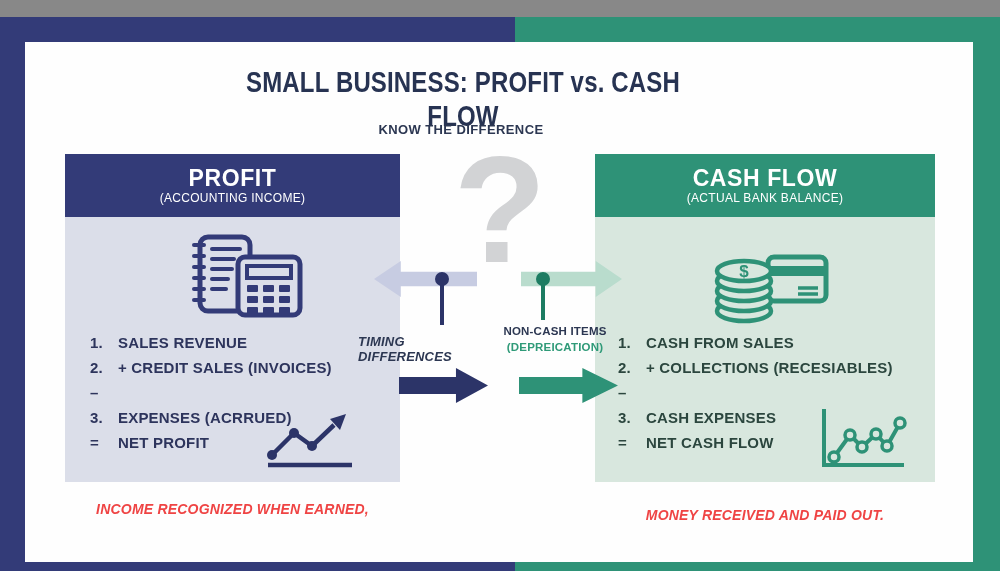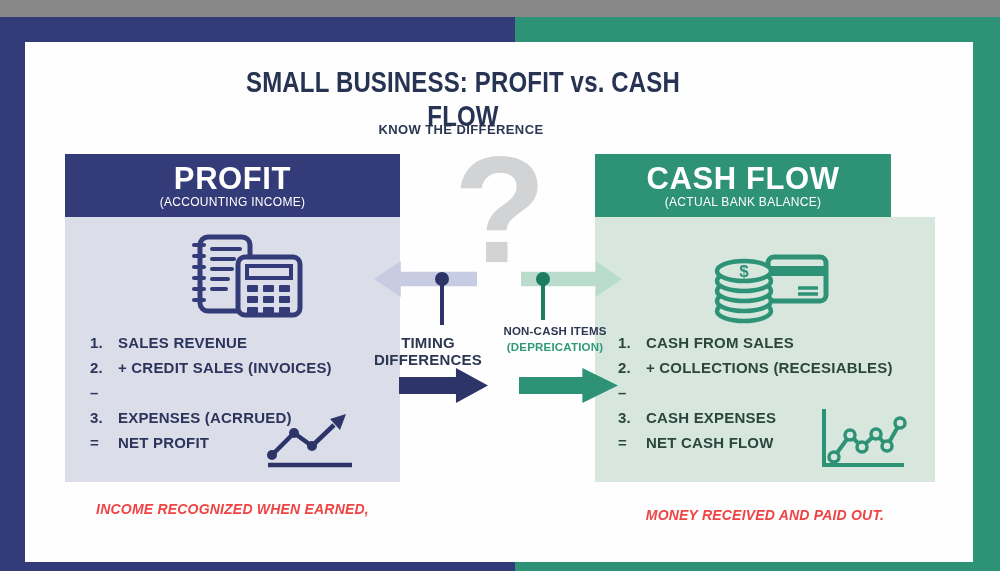--- a/index.html
+++ b/index.html
@@ -11,24 +11,24 @@
   #frame-right{left:515px;width:485px;background:#2e9277;}
   #white-card{position:absolute;left:25px;top:25px;right:27px;bottom:26px;background:#fefefe;}
   
   #main-title{position:absolute;left:163px;top:48px;width:600px;text-align:center;
     font-size:30px;font-weight:800;letter-spacing:.2px;color:#273352;transform:scaleX(.8);}
   #main-subtitle{position:absolute;left:161px;top:105px;width:600px;text-align:center;
     font-size:13px;font-weight:700;letter-spacing:.4px;color:#2c3752;}
   
   .panel-header{position:absolute;top:137px;height:63px;display:flex;flex-direction:column;
     align-items:center;justify-content:center;color:#fff;gap:2px;}
-  .panel-header .ph-title{font-size:31px;font-weight:800;letter-spacing:.6px;line-height:1;}
+  .panel-header .ph-title{font-size:23px;font-weight:800;letter-spacing:.6px;line-height:1;}
   .panel-header .ph-sub{font-size:12px;font-weight:400;letter-spacing:.3px;line-height:1;}
   #profit-header{left:65px;width:335px;background:#333b78;}
-  #cashflow-header{left:595px;width:296px;background:#2e9277;}
+  #cashflow-header{left:595px;width:340px;background:#2e9277;}
   .panel-body{position:absolute;top:200px;height:265px;}
   #profit-body{left:65px;width:335px;background:#dbdee9;}
   #cashflow-body{left:595px;width:340px;background:#d8e7de;}
   
   .item-list{position:absolute;display:flex;flex-direction:column;}
   #profit-list{left:90px;top:313px;color:#2d345c;}
   #cashflow-list{left:618px;top:313px;color:#2b463e;}
   .item-row{display:flex;height:25px;align-items:center;font-size:15px;font-weight:700;letter-spacing:.2px;}
   .item-prefix{width:28px;flex:0 0 28px;}
   
@@ -44,22 +44,22 @@
   #arrow-light-left{left:374px;width:103px;background:#c7cce2;
     clip-path:polygon(0 50%,26% 0,26% 30%,100% 30%,100% 70%,26% 70%,26% 100%);}
   #arrow-light-right{left:521px;width:101px;background:#b9dccd;
     clip-path:polygon(0 30%,74% 30%,74% 0,100% 50%,74% 100%,74% 70%,0 70%);}
   .pin-dot{position:absolute;width:14px;height:14px;border-radius:50%;}
   #timing-dot{left:435px;top:255px;background:#2c3468;}
   #noncash-dot{left:536px;top:255px;background:#1d7c62;}
   .pin-stem{position:absolute;width:4px;}
   #timing-stem{left:440px;top:262px;height:46px;background:#2c3468;}
   #noncash-stem{left:541px;top:262px;height:41px;background:#1d7c62;}
-  #timing-label{position:absolute;left:358px;top:317px;width:140px;text-align:center;
-    font-size:15px;font-weight:700;letter-spacing:.2px;color:#2c3752;}
+  #timing-label{position:absolute;left:358px;top:317px;width:140px;text-align:left;
+    font-size:13px;font-weight:700;letter-spacing:.2px;color:#2c3752;font-style:italic;}
   #noncash-label{position:absolute;left:488px;top:306px;width:134px;text-align:center;
     font-size:11.5px;font-weight:700;letter-spacing:.2px;line-height:16px;color:#2c3752;}
   #noncash-label .green-line{color:#2f9a78;}
   .solid-arrow{position:absolute;top:351px;height:35px;
     clip-path:polygon(0 26%,64% 26%,64% 0,100% 50%,64% 100%,64% 74%,0 74%);}
   #arrow-solid-navy{left:399px;width:89px;background:#2c3468;}
   #arrow-solid-green{left:519px;width:99px;background:#2e9277;}
   
   .caption{position:absolute;text-align:center;font-size:14px;font-weight:700;
     line-height:19px;letter-spacing:.2px;color:#ef4444;font-style:italic;}

